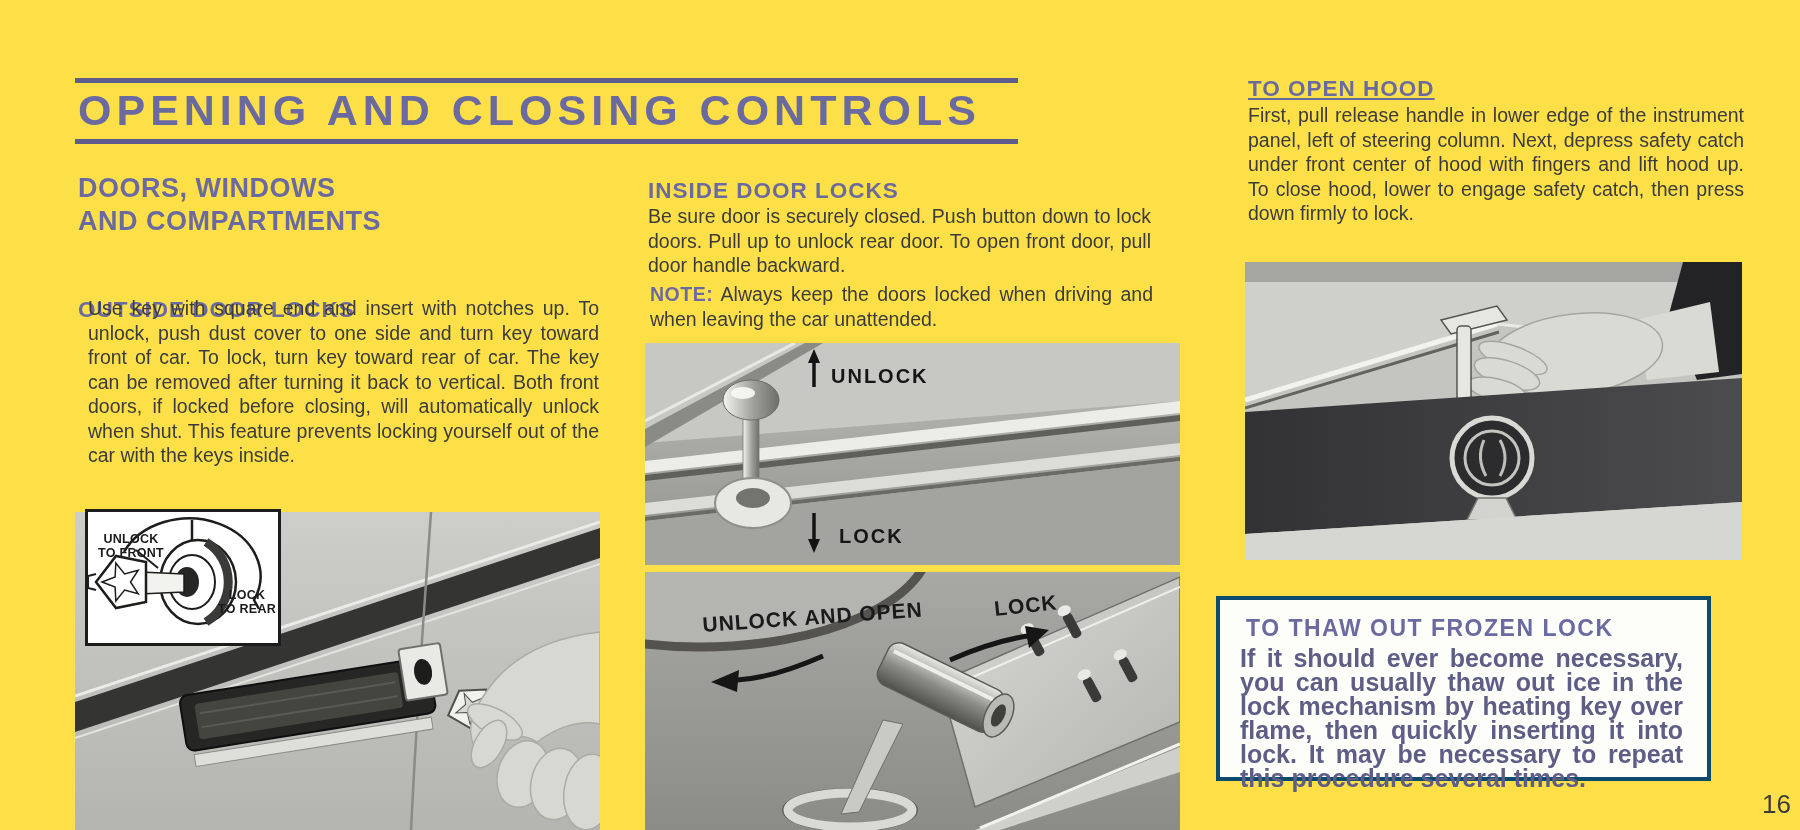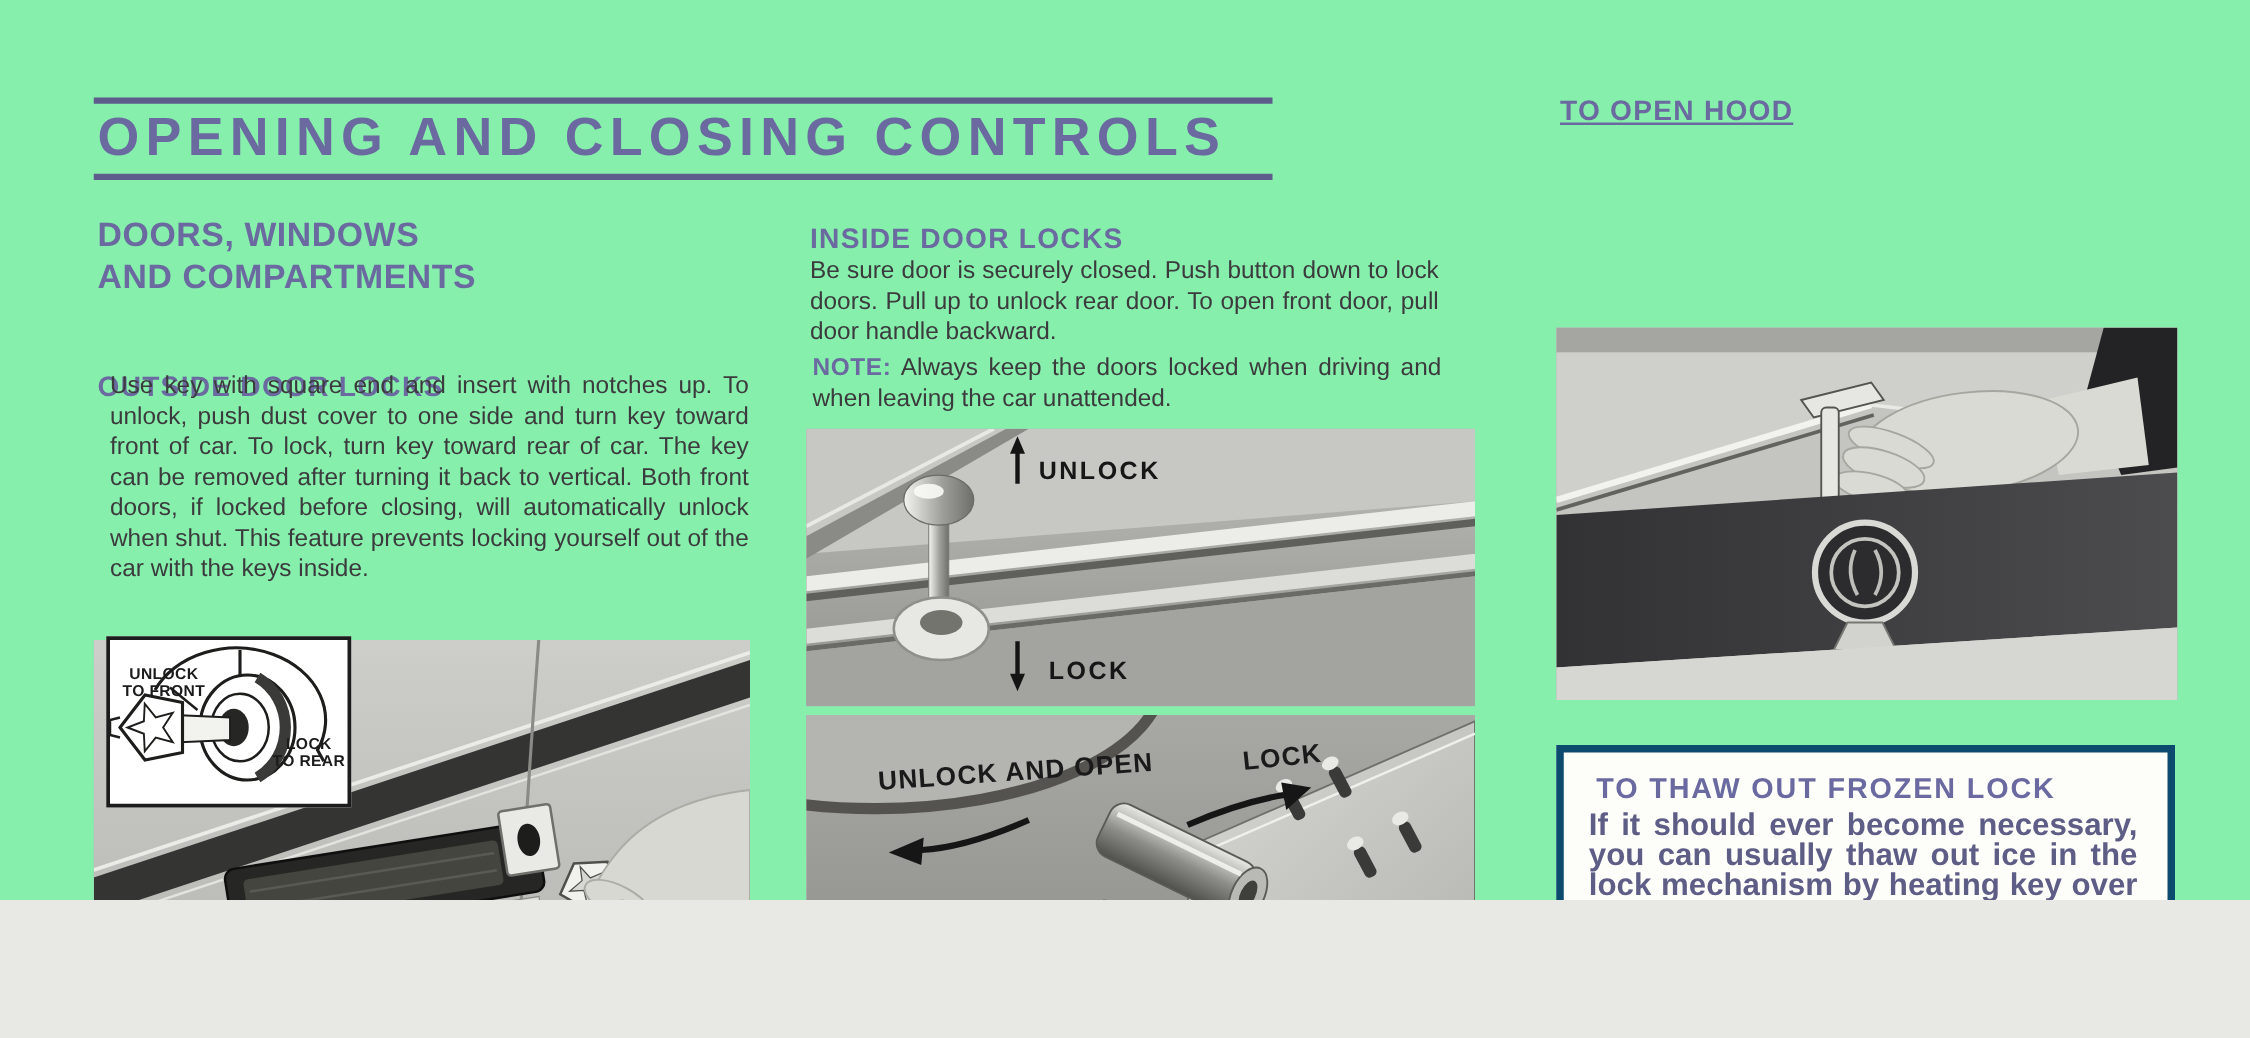--- a/index.html
+++ b/index.html
@@ -1,19 +1,19 @@
 <!DOCTYPE html>
 <html><head>
 <meta charset="utf-8">
 <style>
   * { margin:0; padding:0; box-sizing:border-box; }
   html,body { background:#e8e8e4; }
   .page {
-    position:relative; width:1800px; height:720px;
-    background:#86efac; overflow:hidden;
+    position:relative; width:1800px; height:830px;
+    background:#fde047; overflow:hidden;
     font-family:"Liberation Sans", sans-serif;
   }
   
   .rule { position:absolute; left:75px; width:943px; height:5px; background:#5d5c8a; }
   .rule.top { top:78px; }
   .rule.bottom { top:139px; }
   .title {
     position:absolute; left:78px; top:86px; width:950px;
     font-size:43px; font-weight:bold; letter-spacing:5px;
     color:#6b6aa0; white-space:nowrap;
@@ -53,22 +53,22 @@
   }
   .diagram-box svg { display:block; width:100%; height:100%; }
   .dlabel {
     position:absolute; font-size:12.5px; line-height:14px; font-weight:bold;
     color:#1b1b1b; letter-spacing:0.3px; text-align:center; z-index:3;
   }
   .dlabel.unlock { left:10px; top:20px; }
   .dlabel.lock   { left:130px; top:76px; }
   
   .thaw-box {
-    position:absolute; left:1245px; top:596px; width:495px; height:185px;
-    border:6px solid #0c4a6e; background:#fdfdfa;
+    position:absolute; left:1216px; top:596px; width:495px; height:185px;
+    border:4px solid #0c4a6e; background:#fdfdfa;
   }
   .thaw-h {
     margin:15px 24px 4px 26px;
     font-size:23px; font-weight:bold; letter-spacing:1.5px; color:#6b6aa0;
   }
   .thaw-p {
     margin:3px 24px 0 20px;
     font-size:25px; line-height:24px; color:#5e5d86; text-align:justify;font-weight:bold;
   }
   .page-number { position:absolute; left:1762px; top:789px; font-size:26px; color:#3b3b3d; }
@@ -251,20 +251,21 @@
       <g>
         <path d="M305,88 Q346,70 382,64" fill="none" stroke="#161616" stroke-width="5"></path>
         <polygon points="404,58 380,54 384,76" fill="#161616"></polygon>
       </g>
       <text x="58" y="60" class="plabel2" transform="rotate(-4 58 60)">UNLOCK AND OPEN</text>
       <text x="350" y="44" class="plabel2" transform="rotate(-6 350 44)">LOCK</text>
     </svg>
   </div>
 
   <div class="h3 hood">TO OPEN HOOD</div>
+  <p class="body-p p-hood">First, pull release handle in lower edge of the instrument panel, left of steering column. Next, depress safety catch under front center of hood with fingers and lift hood up. To close hood, lower to engage safety catch, then press down firmly to lock.</p>
 
   <div class="photo photo-hood">
     <svg viewBox="0 0 497 298">
       <defs>
         <linearGradient id="shg" x1="0" y1="0" x2="1" y2="0">
           <stop offset="0" stop-color="#323234"></stop>
             <stop offset="1" stop-color="#4c4c4e"></stop>
         </linearGradient>
       </defs>
       <rect width="497" height="298" fill="#c4c4c0"></rect>

